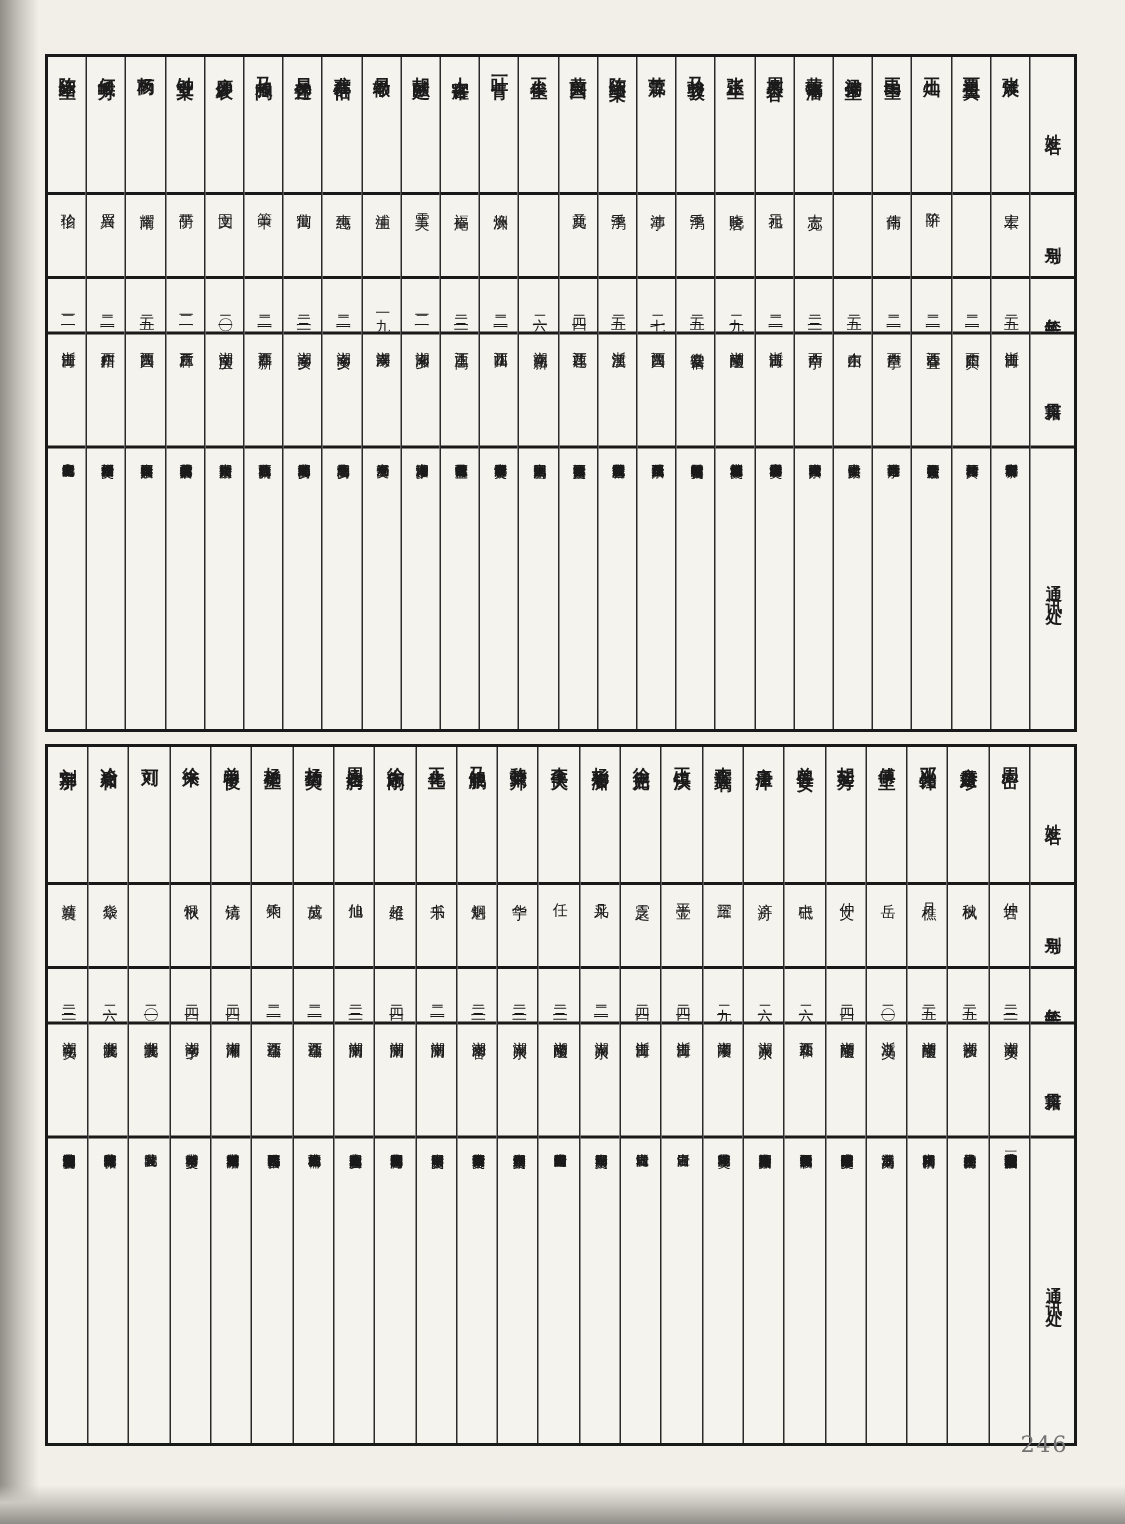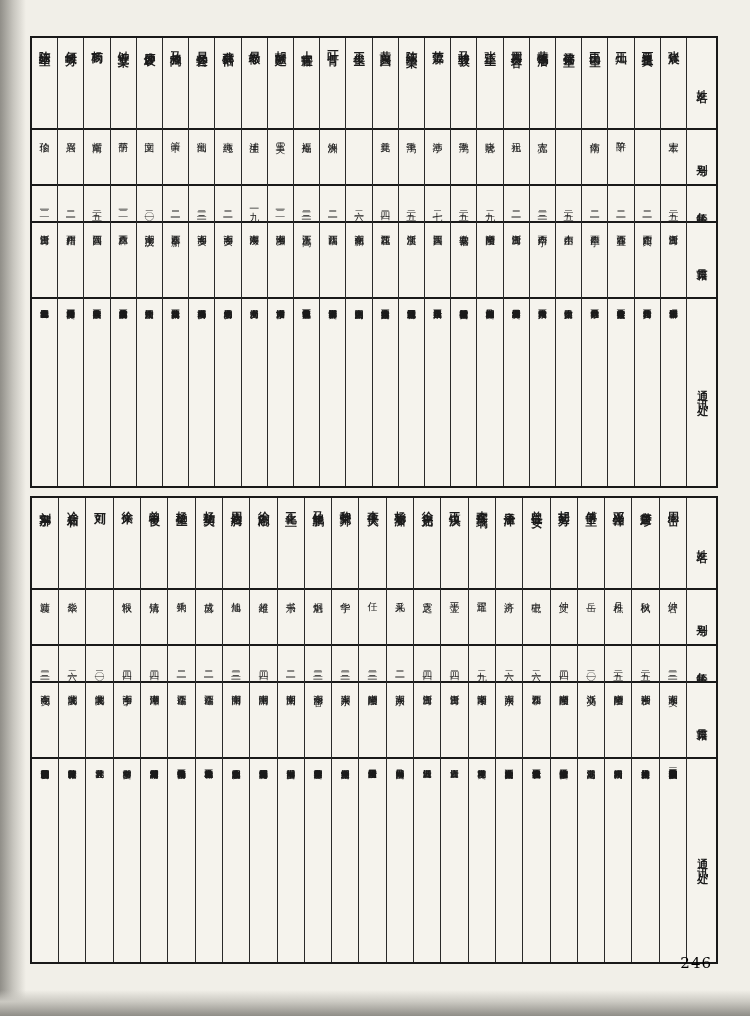--- a/index.html
+++ b/index.html
@@ -40,21 +40,21 @@
   .cell.age     { height:37px; font-size:10px; align-items:center; }
   .cell.age     .vtext { letter-spacing:1px; }
   .cell.origin  { height:76px; font-size:9.5px; }
   .cell.origin  .vtext { letter-spacing:0.5px; }
   .cell.address { flex:1 1 auto; font-size:8.5px; }
   .cell.address .vtext { line-height:1.3; }
   .header-column .cell { justify-content:center; align-items:center; font-weight:bold; }
   .header-column .vtext { letter-spacing:0.7em; font-size:11px; line-height:1; }
   .page-number {
     position:absolute; right:38px; bottom:44px; z-index:4;
-    font-size:15px; letter-spacing:1px; color:#000000;
+    font-size:15px; letter-spacing:1px; color:#737373;
   }
 </style>
 </head>
 <body>
 
 <div class="scan">
   <div class="table" id="t0">
       <div class="column header-column">
         <div class="cell name">
           <span class="vtext">姓名</span>

